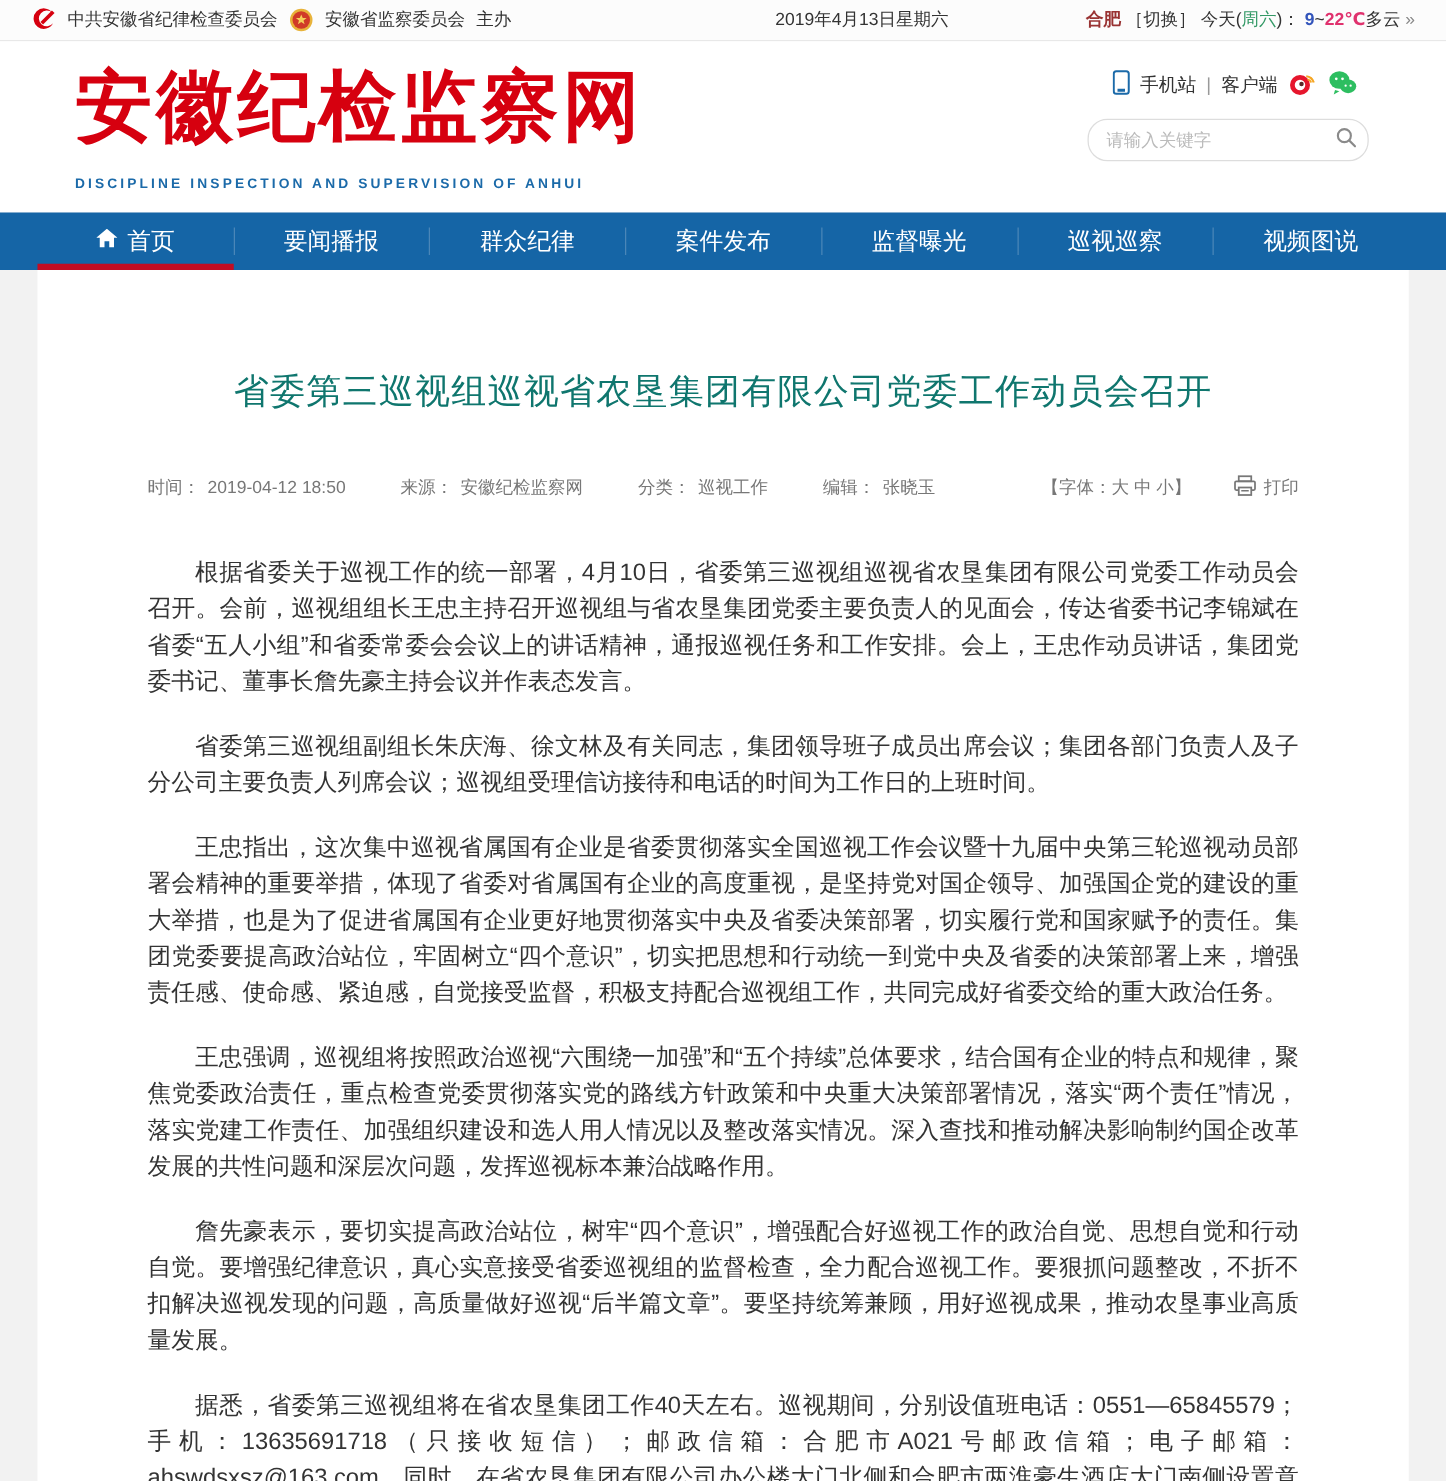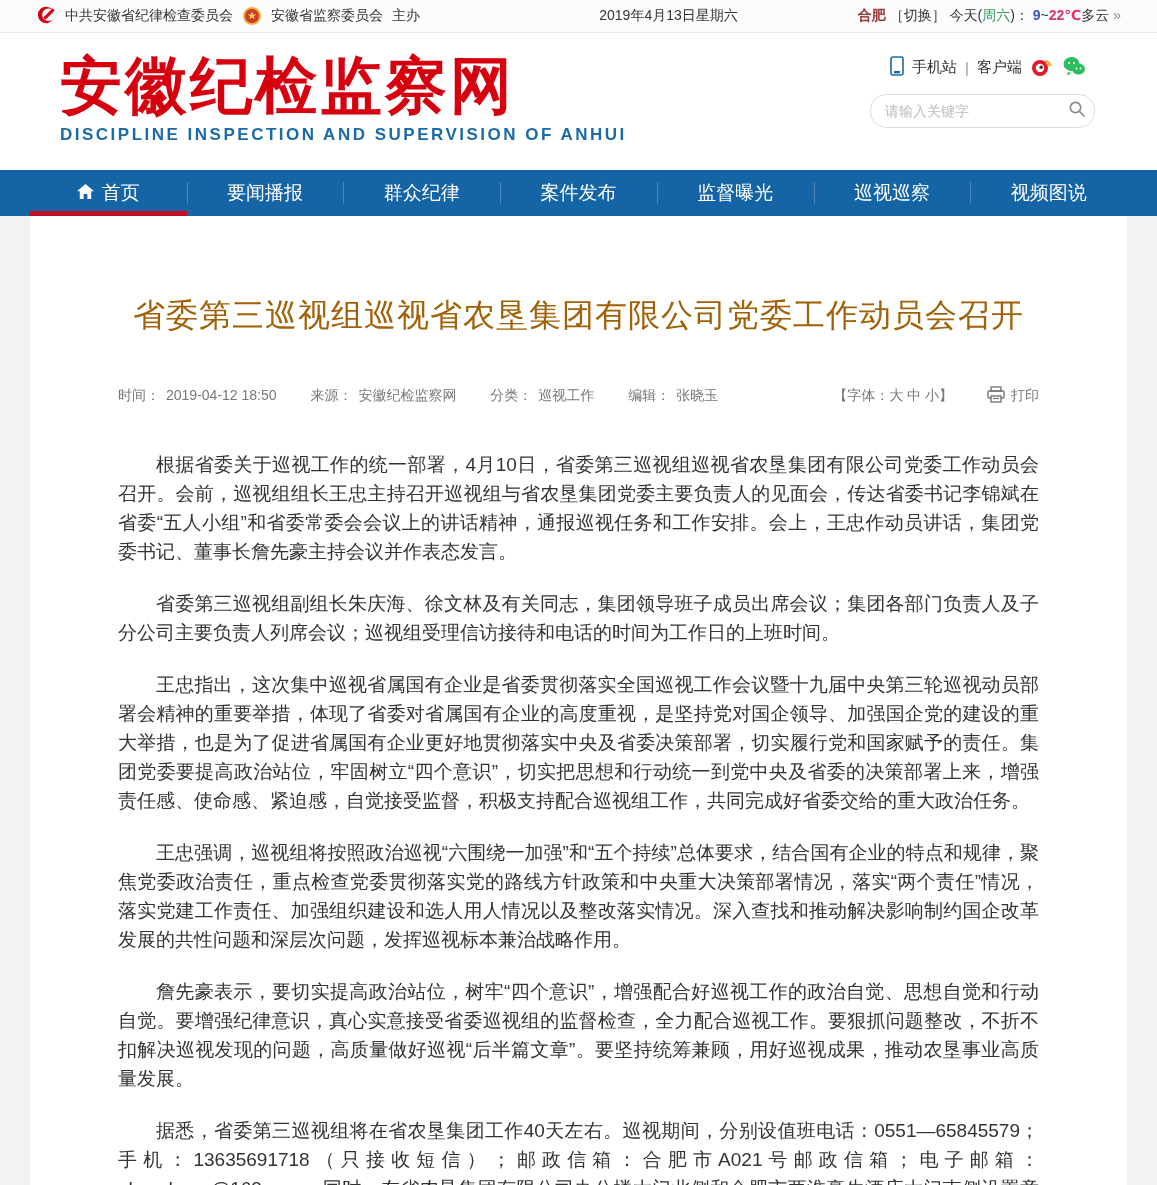--- a/index.html
+++ b/index.html
@@ -7,44 +7,44 @@
   body {
     width:1157px; height:1185px;
     background:#f2f2f2;
     font-family:"Liberation Sans","DejaVu Sans",sans-serif;
     color:#333;
   }
   
   .topbar {
     height:33px; background:#fcfcfc; border-bottom:1px solid #e8e8e8;
     display:flex; align-items:center; justify-content:space-between;
-    padding:0 36px; font-size:14px; color:#333;
+    padding:0 25px; font-size:14px; color:#333;
   }
   .topbar-left { display:flex; align-items:center; gap:9px; }
-  .topbar-right { display:flex; align-items:center; gap:10px; }
+  .topbar-right { display:flex; align-items:center; gap:0; }
   .topbar .emblem { width:20px; height:20px; display:inline-block; vertical-align:middle; }
   .tb-date { color:#333; margin-right:110px; }
   .wx-city { color:#993333; font-weight:bold; }
   .wx-switch { color:#333; }
   .wx-day { color:#339966; font-weight:normal; }
   .wx-low { color:#3355bb; font-weight:bold; }
   .wx-high { color:#e0326e; font-weight:bold; }
   .wx-more { color:#888; }
   
   .header {
     height:137px; background:#ffffff; padding:14px 62px 0 60px;
     display:flex; justify-content:space-between;
   }
   .logo-block { padding-top:4px; }
   .logo-title {
     font-size:62px; line-height:70px; font-weight:bold; color:#d6000f;
     letter-spacing:3px; font-family:"Liberation Serif","DejaVu Serif",serif;
   }
   .logo-sub {
-    margin-top:4px; font-size:17px; font-weight:bold; color:#1b6aa9;
+    margin-top:20px; font-size:11px; font-weight:bold; color:#1b6aa9;
     letter-spacing:2.5px;
   }
   .header-right { width:225px; padding-top:8px; }
   .header-links {
     display:flex; align-items:center; gap:8px; font-size:15px; color:#333;
     justify-content:flex-start;
     padding-left:20px;
   }
   .header-links .sep { color:#999; }
   .searchbox {
@@ -71,29 +71,29 @@
   .nav-item.active::after {
     content:""; position:absolute; left:0; right:0; bottom:0; height:5px;
     background:#c30d23;
   }
   
   .content {
     margin:0 30px; background:#ffffff; min-height:969px;
     padding:78px 88px 20px 88px;
   }
   .article-title {
-    text-align:center; font-size:32px; color:#a16207; font-weight:400;
+    text-align:center; font-size:28px; color:#0f766e; font-weight:400;
     letter-spacing:1px; margin:0;
   }
   .meta-row {
     margin-top:48px; display:flex; justify-content:space-between; align-items:center;
     font-size:14px; color:#777;
   }
   .meta-left span { margin-right:6px; }
-  .meta-left .gap { margin-right:30px; }
+  .meta-left .gap { margin-right:40px; }
   .meta-right { display:flex; align-items:center; gap:34px; color:#777; }
   .font-ctrl span { cursor:pointer; }
   .print-btn { display:flex; align-items:center; gap:6px; cursor:pointer; }
   .article-body { margin-top:44px; }
   .article-body p {
     font-size:19px; line-height:29px; color:#333; text-indent:2em;
     text-align:justify; margin:0 0 23px 0;
   }
 </style>
 </head>

